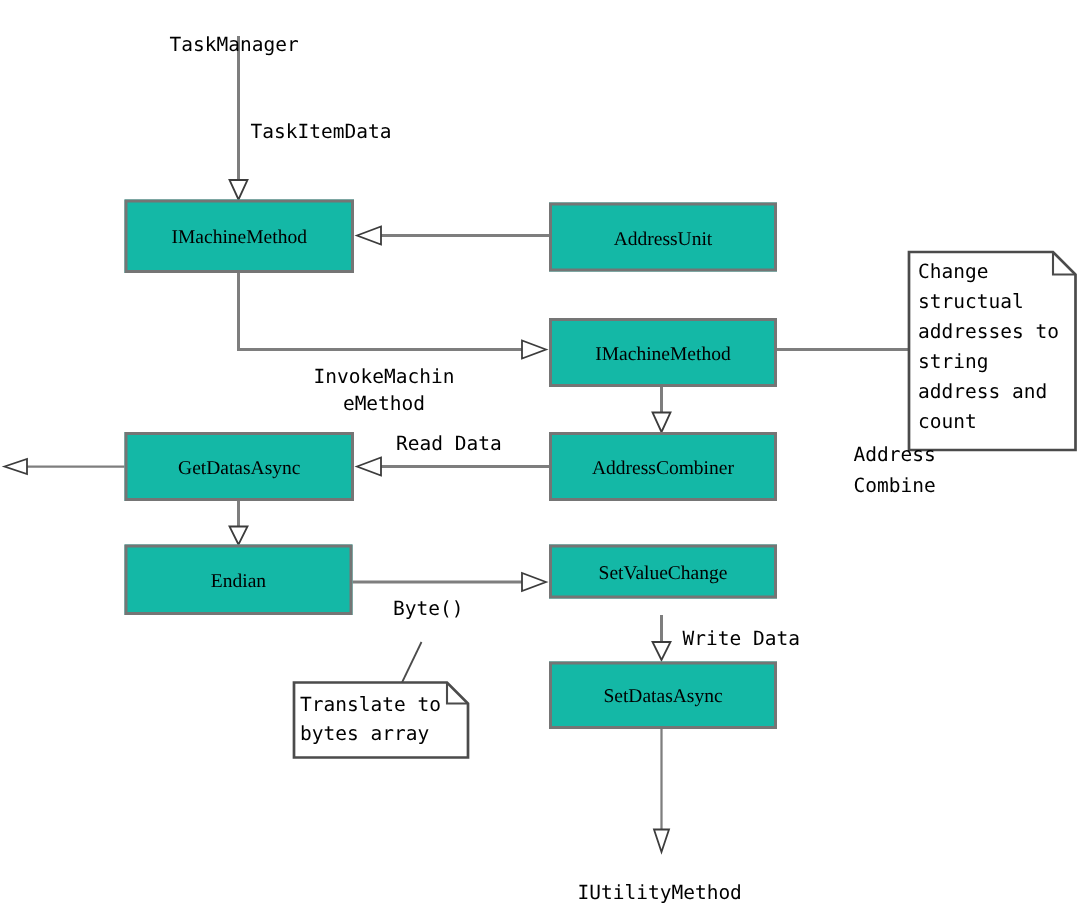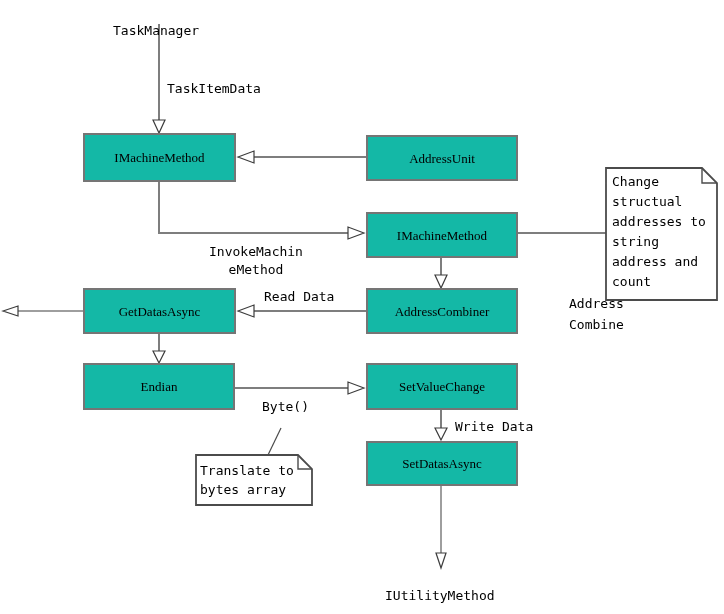--- a/index.html
+++ b/index.html
@@ -30,21 +30,21 @@
   .note-text{
     position:absolute;font-size:13px;white-space:normal;
   }
   
   #bx-imachine{left:83px;top:133px;width:153px;height:49px;}
   #bx-addressunit{left:366px;top:135px;width:152px;height:46px;}
   #bx-addressformater{left:366px;top:212px;width:152px;height:46px;}
   #bx-getdatas{left:83px;top:288px;width:153px;height:46px;}
   #bx-addresscombiner{left:366px;top:288px;width:152px;height:46px;}
   #bx-endian{left:83px;top:363px;width:152px;height:47px;}
-  #bx-setvaluechange{left:366px;top:363px;width:152px;height:47px;}
+  #bx-setvaluechange{left:366px;top:363px;width:152px;height:36px;}
   #bx-setdatas{left:366px;top:441px;width:152px;height:45px;}
   
   #lb-taskmanager{left:113px;top:7px;margin-top:16px;}
   #lb-taskitemdata{left:167px;top:81px;}
   #lb-invoke{left:167px;top:243px;width:98px;text-align:center;word-break:break-all;line-height:18px;margin-left:40px;}
   #lb-readdata{left:264px;top:289px;}
   #lb-addresscombine{left:569px;top:293px;width:64px;line-height:21px;}
   #lb-byte{left:262px;top:399px;}
   #lb-writedata{left:455px;top:419px;}
   #lb-iutility{left:385px;top:588px;}

